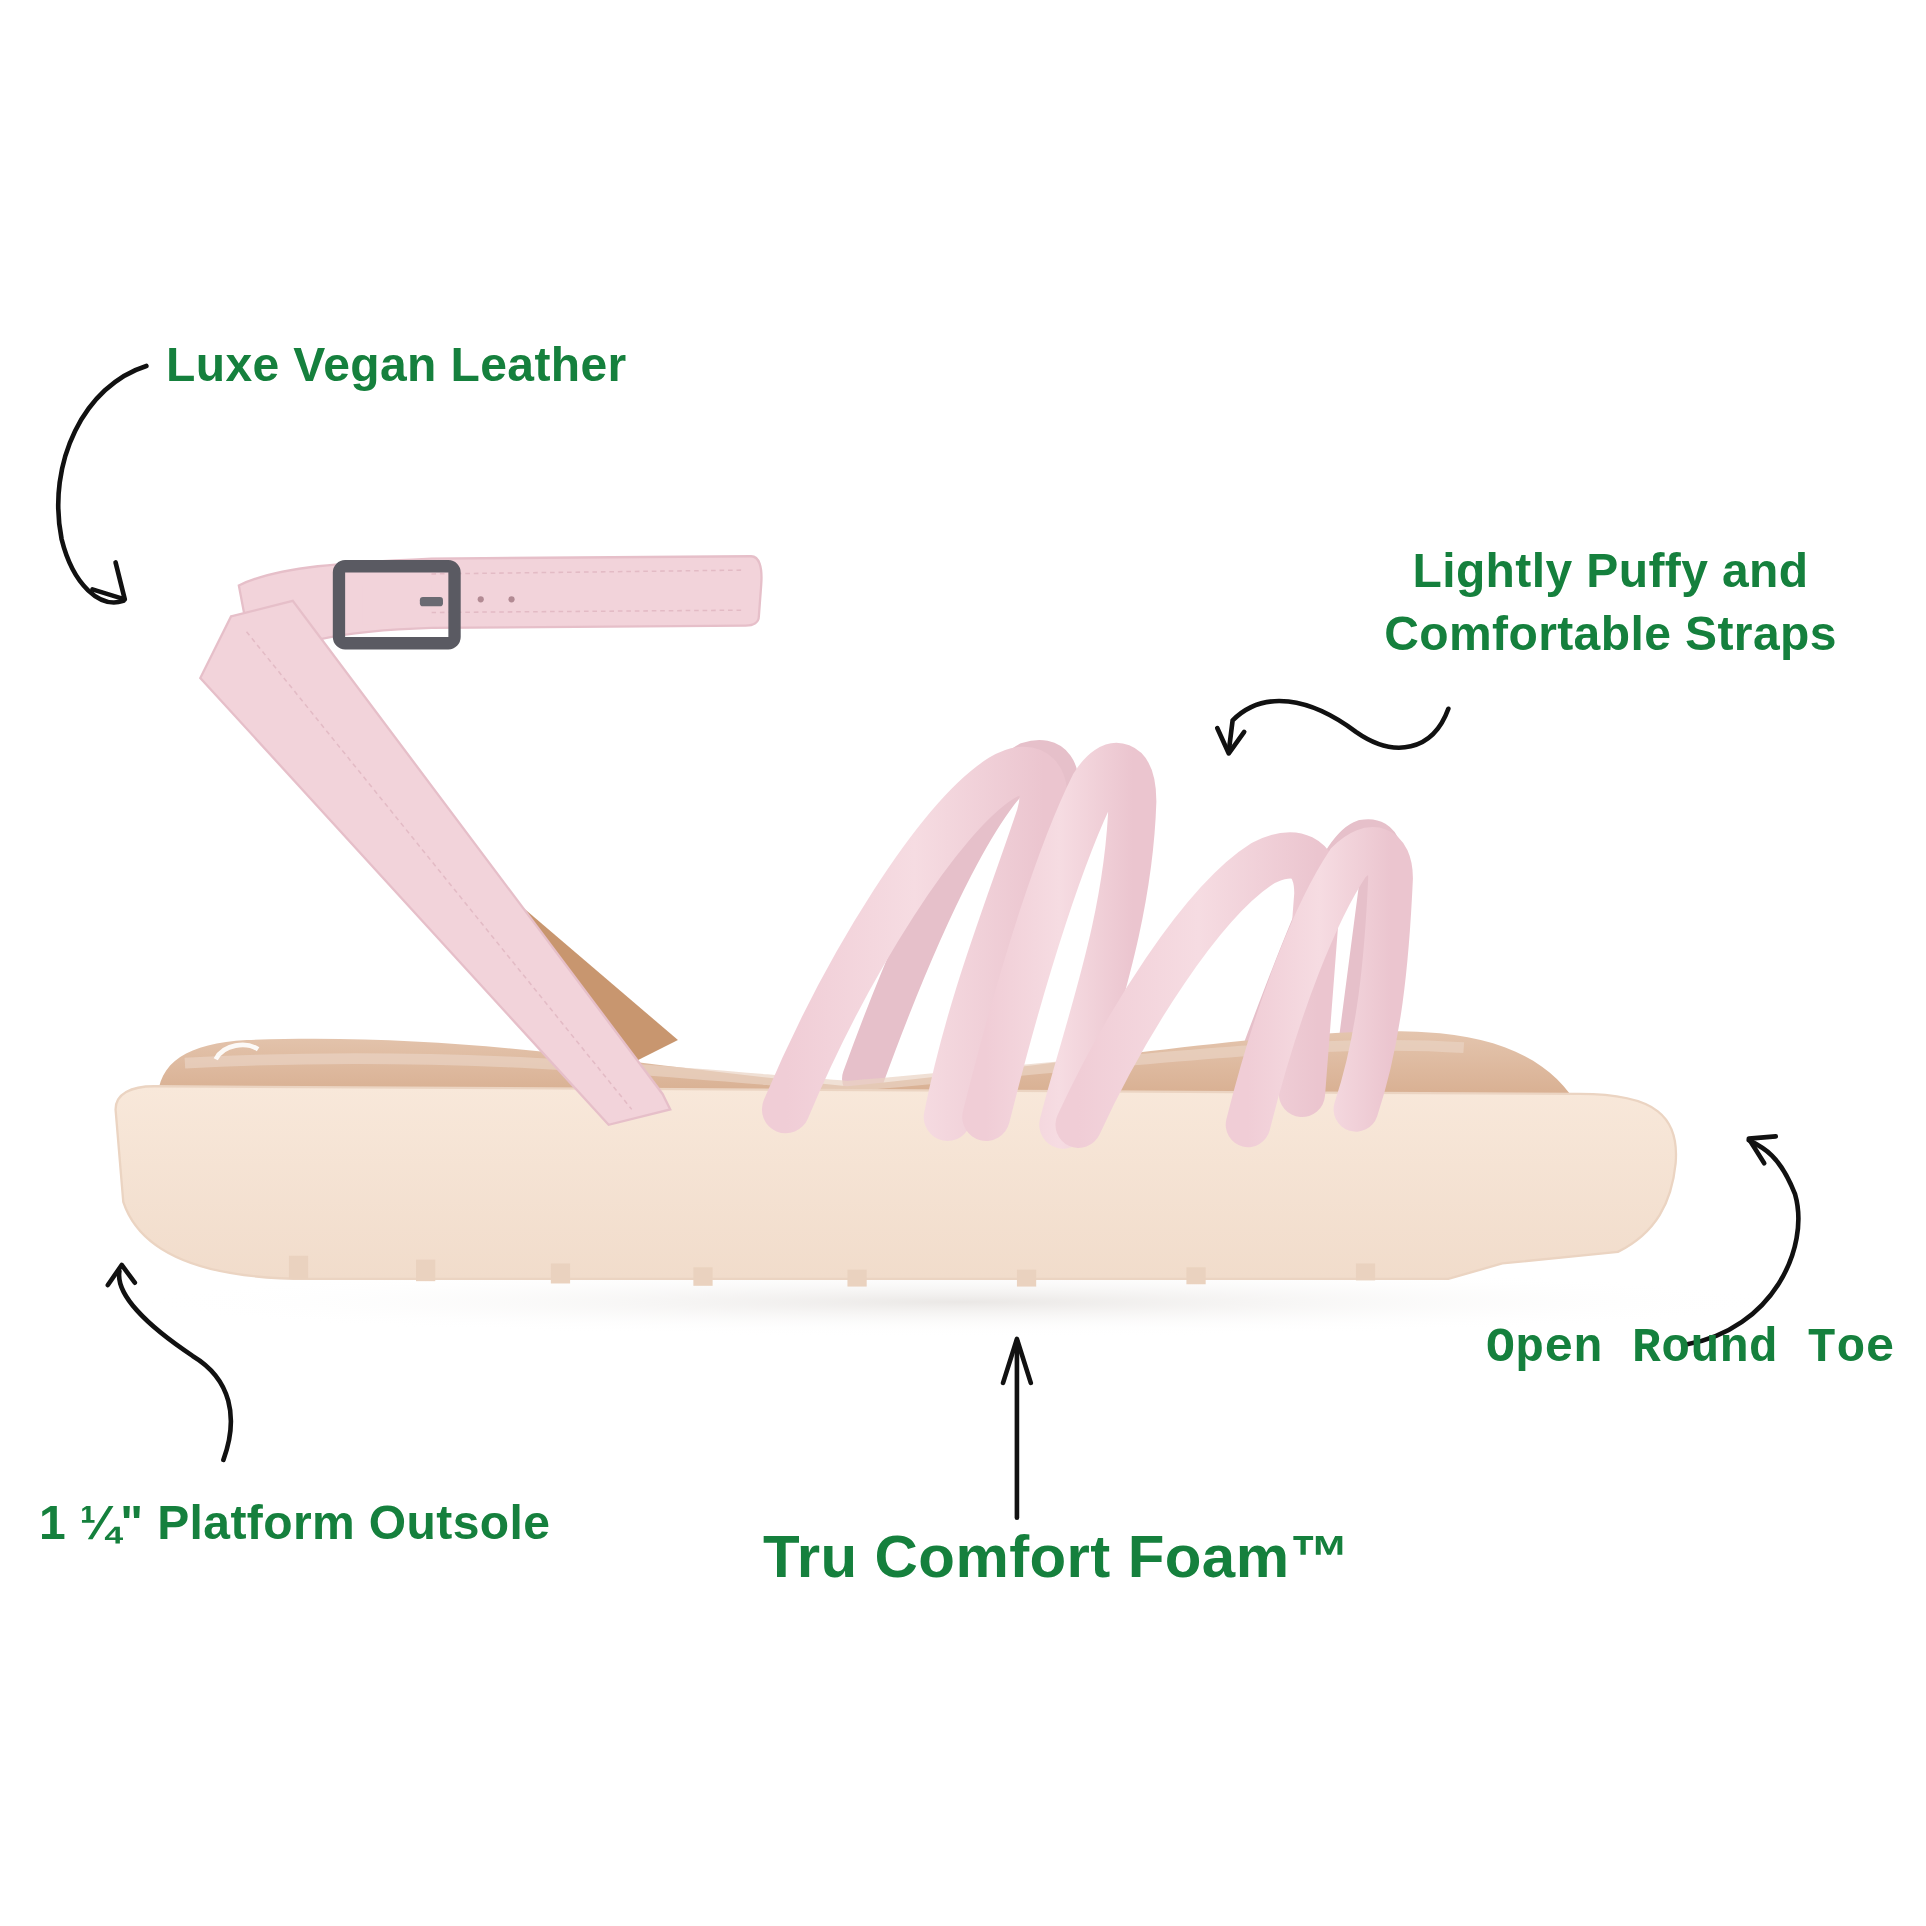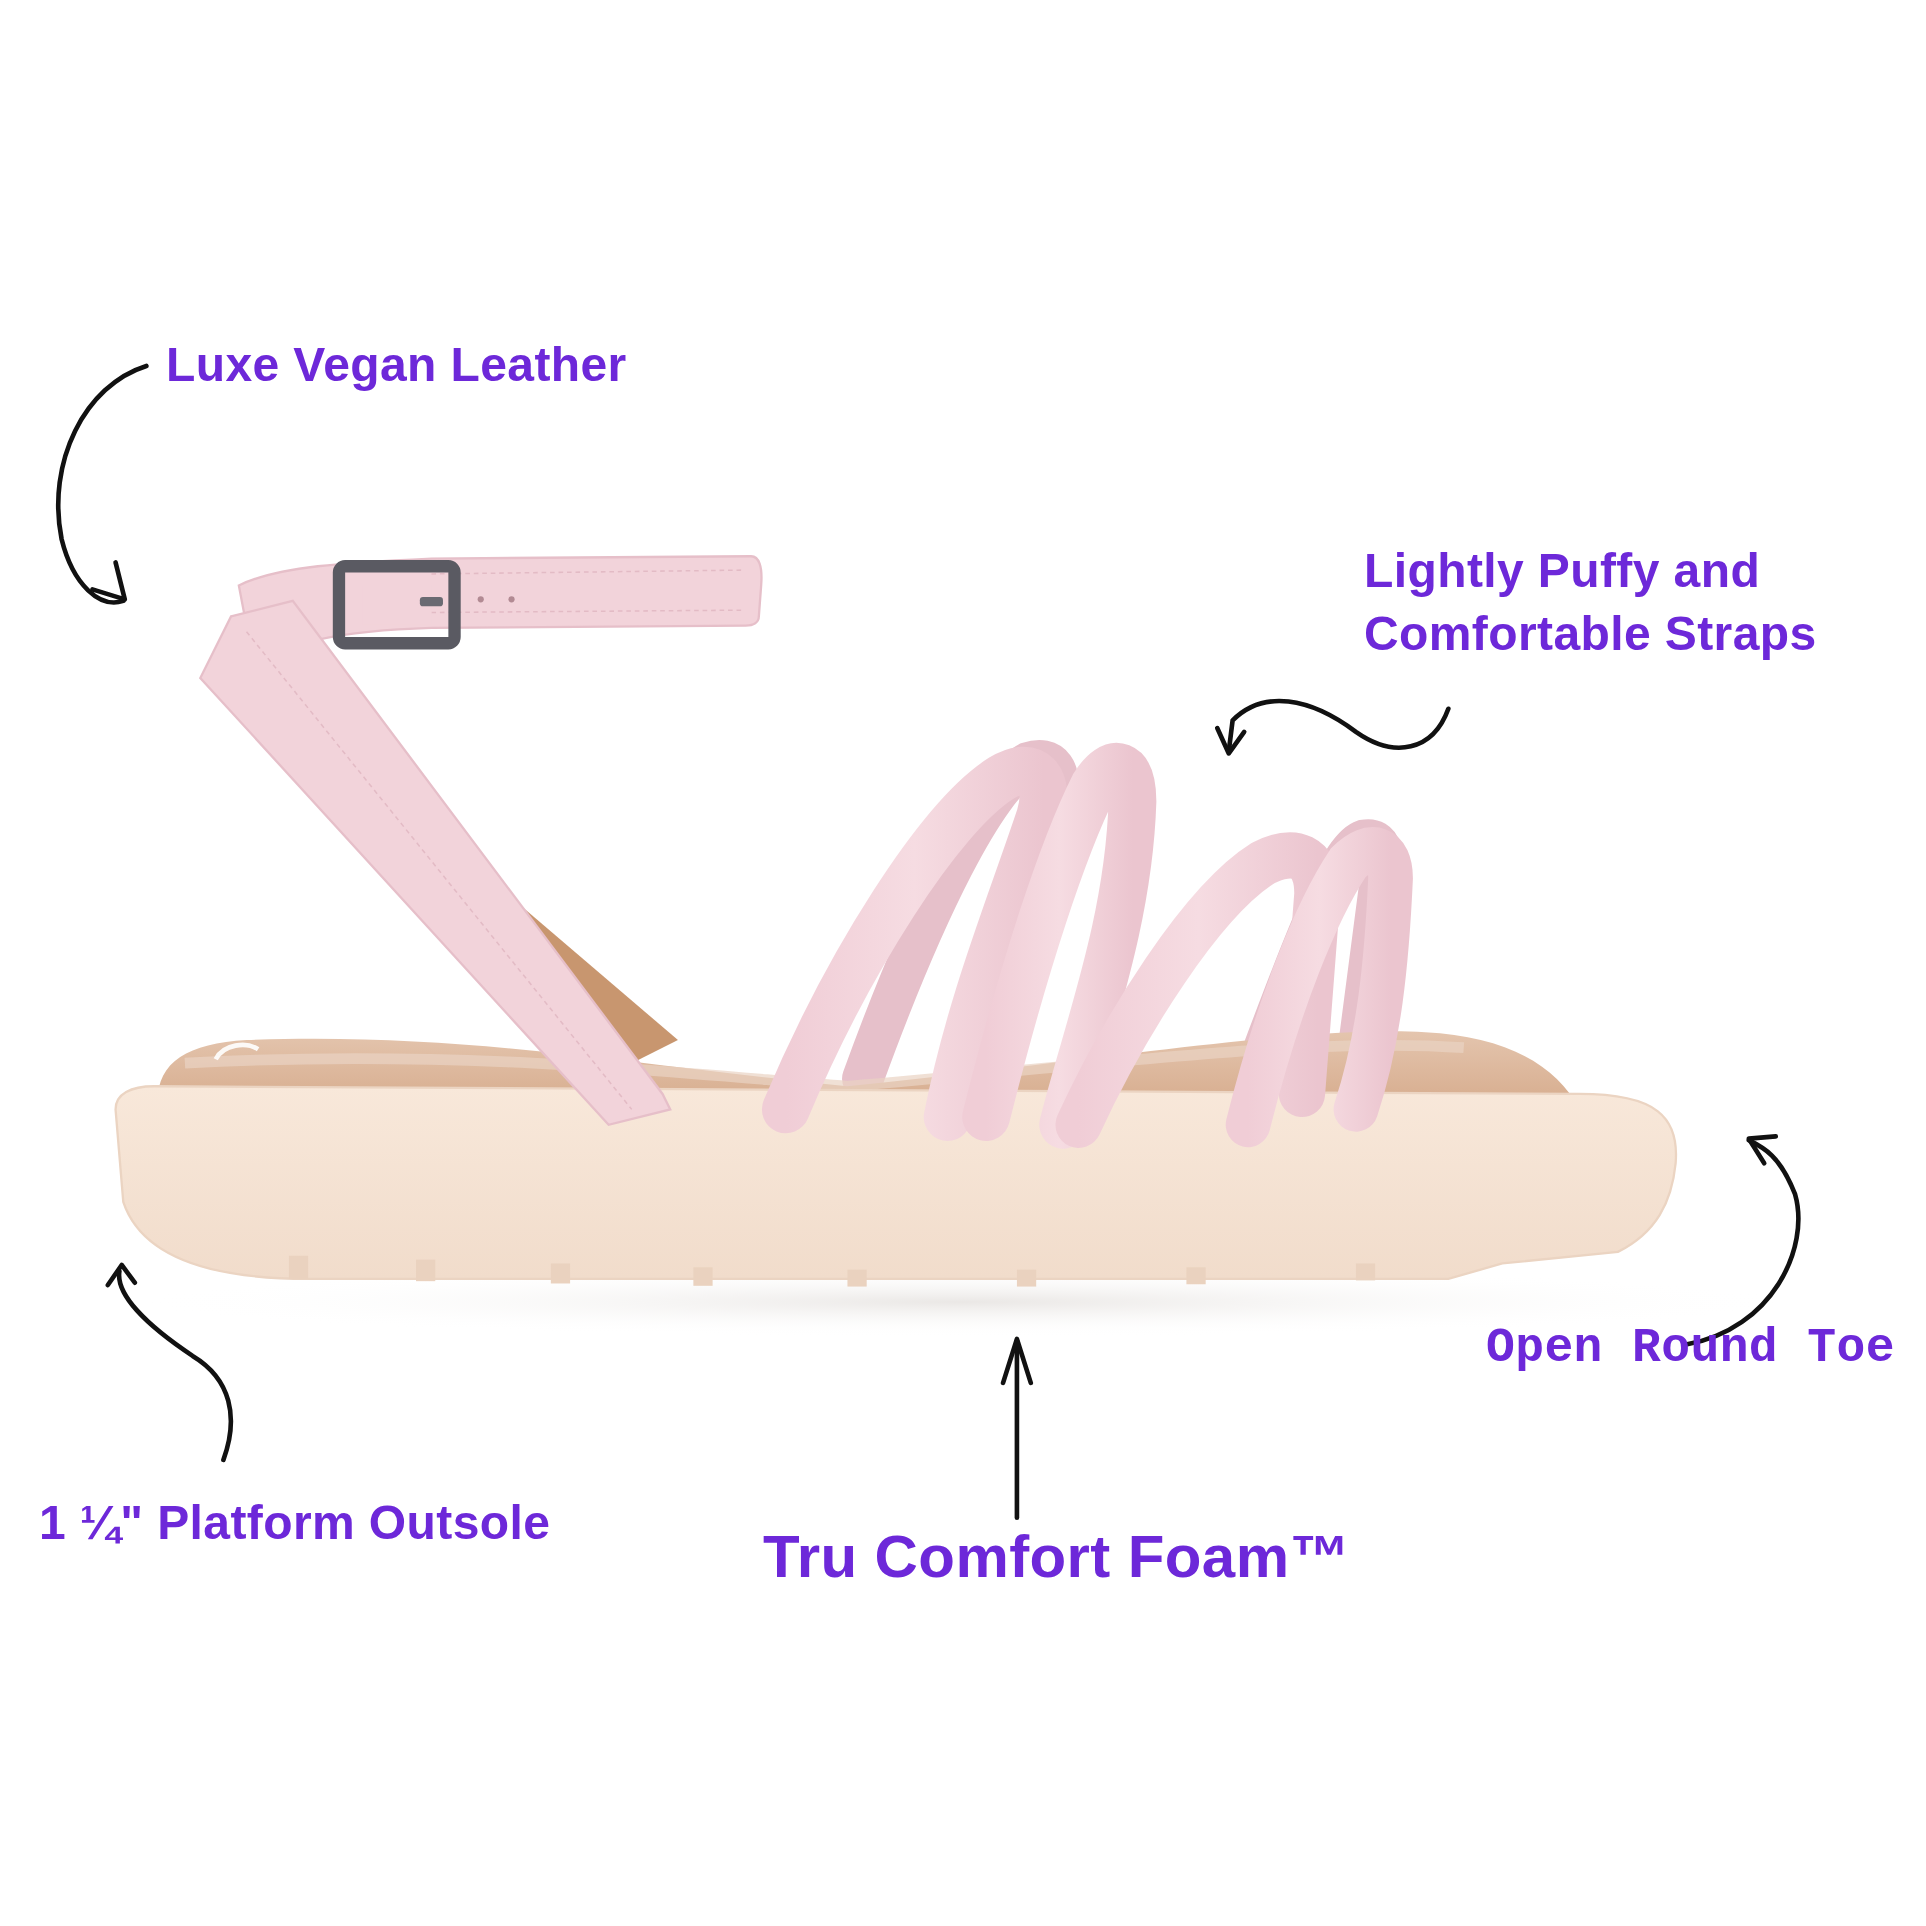--- a/index.html
+++ b/index.html
@@ -1,18 +1,18 @@
 <!DOCTYPE html>
 <html style="font-size:12.3px"><head>
   <meta charset="utf-8">
   <style>
     html, body { margin:0; padding:0; background:#ffffff; }
     body { width:1926px; height:1926px; position:relative; overflow:hidden; font-family:"Liberation Sans", sans-serif; }
-    .label { position:absolute; color:#6d28d9; font-weight:bold; font-size:46px; line-height:1.35; white-space:nowrap; letter-spacing:0.4px; }
-    .center { text-align:left; }
+    .label { position:absolute; color:#15803d; font-weight:bold; font-size:46px; line-height:1.35; white-space:nowrap; letter-spacing:0.4px; }
+    .center { text-align:center; }
     svg.layer { position:absolute; left:0; top:0; }
   </style>
 </head>
 <body>
 
 <svg class="layer" width="1926" height="1926" viewBox="0 0 2500 2500">
   <defs>
     <linearGradient id="soleGrad" x1="0" y1="0" x2="0" y2="1">
       <stop offset="0" stop-color="#F8E8DA"></stop>
       <stop offset="1" stop-color="#F1DCCB"></stop>

